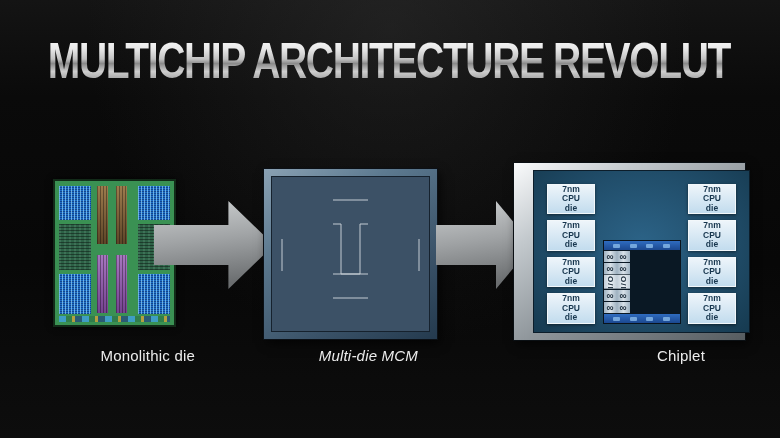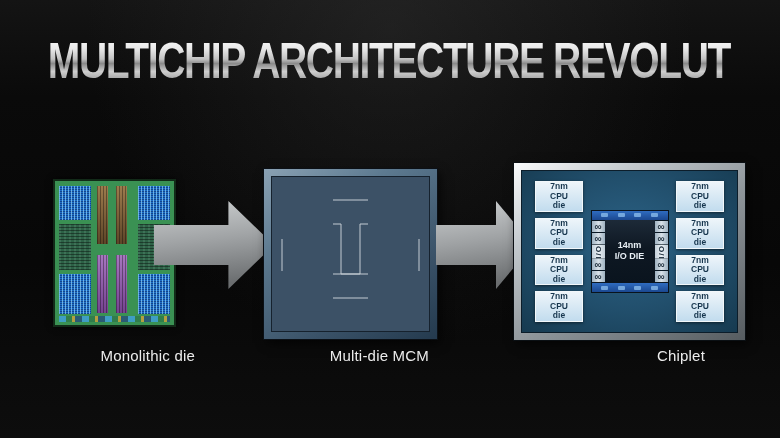--- a/index.html
+++ b/index.html
@@ -106,21 +106,21 @@
 
   
   .chiplet{
     left:514px;top:163px;width:231px;height:177px;box-sizing:border-box;padding:7px;
     background:linear-gradient(145deg,#fafbfc 0%,#c3c9cd 25%,#8f969b 55%,#565c60 100%);
     box-shadow:0 0 0 1px #0a0f13, 3px 4px 10px rgba(0,0,0,.7);
   }
   .chip-inner{
     width:100%;height:100%;box-sizing:border-box;border:1px solid #0c1d2a;
     background:radial-gradient(ellipse at 50% 45%, #2c6387 0%, #214e6b 55%, #163a50 100%);
-    display:flex;justify-content:space-between;align-items:center;padding:20px 13px;
+    display:flex;justify-content:space-between;align-items:flex-end;padding:8px 13px;margin-left:12px;
   }
   .cpu-col{width:48px;display:flex;flex-direction:column;gap:6px;}
   .cpu-die{
     flex:1;background:linear-gradient(180deg,#eef5fa,#c2dcee);
     border:1px solid #f2f7fa;box-shadow:0 1px 3px rgba(0,0,0,.5);
     display:flex;flex-direction:column;align-items:center;justify-content:center;
     font-size:8.5px;font-weight:bold;color:#17364e;line-height:1.12;
   }
   .iodie-complex{
     width:76px;display:flex;flex-direction:column;background:#0a1824;border:1px solid #09131c;
@@ -244,24 +244,20 @@
         <span class="ddr-pad"></span>
       </div>
       <div class="iodie-mid">
         <div class="fab-col">
           <div class="fab-cell inf">∞</div>
           <div class="fab-cell inf">∞</div>
           <div class="fab-cell io">I/O</div>
           <div class="fab-cell inf">∞</div>
           <div class="fab-cell inf">∞</div>
         </div>
-        <div class="iodie-core">
-          <span>14nm</span>
-          <span>I/O DIE</span>
-        </div>
         <div class="fab-col">
           <div class="fab-cell inf">∞</div>
           <div class="fab-cell inf">∞</div>
           <div class="fab-cell io">I/O</div>
           <div class="fab-cell inf">∞</div>
           <div class="fab-cell inf">∞</div>
         </div>
       </div>
       <div class="ddr-strip">
         <span class="ddr-pad"></span>
@@ -291,14 +287,14 @@
         <span>7nm</span>
         <span>CPU</span>
         <span>die</span>
       </div>
     </div>
 
   </div>
 </div>
 
 <div class="abs caption" style="left:35px;width:160px;">Monolithic die</div>
-<div class="abs caption" style="left:269px;width:160px;">Multi-die MCM</div>
+<div class="abs caption" style="left:258px;width:160px;font-style:italic;">Multi-die MCM</div>
 <div class="abs caption" style="left:545px;width:160px;">Chiplet</div>
 
 </body></html>

